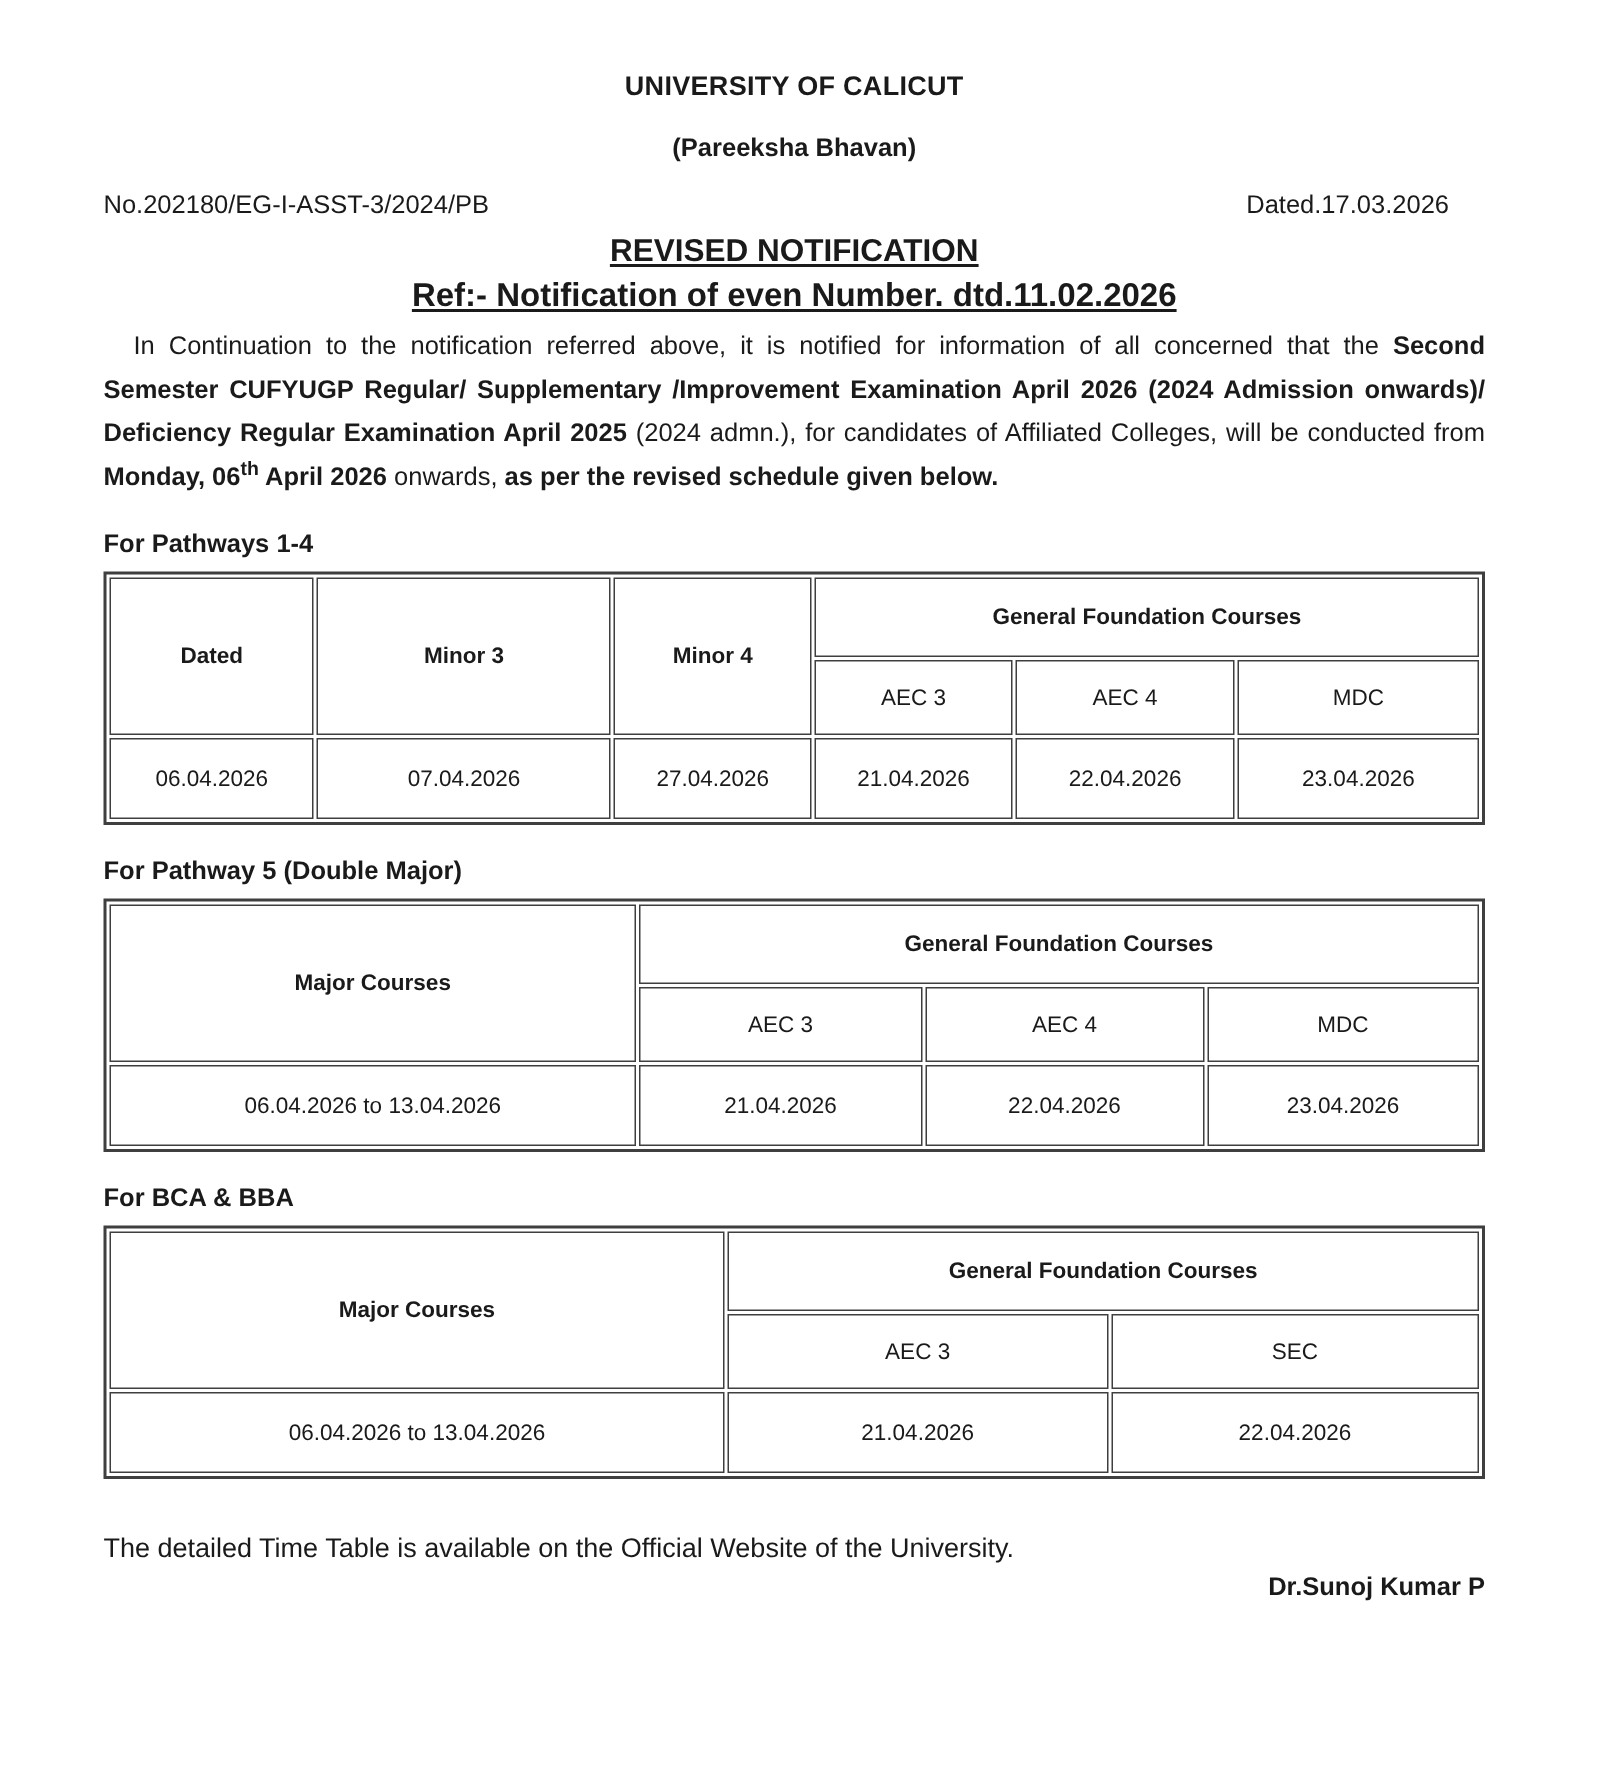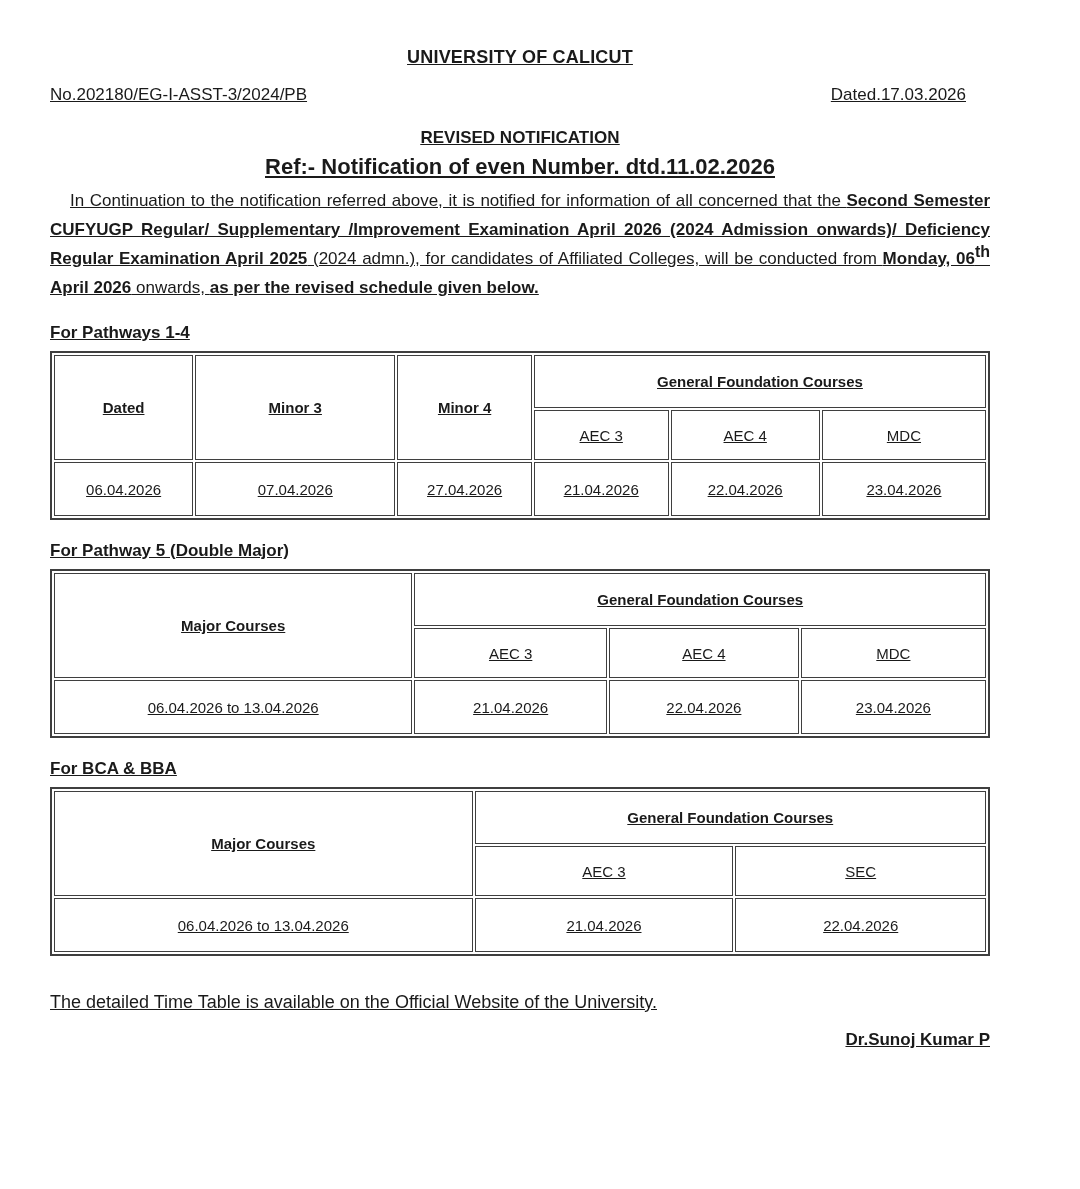--- a/index.html
+++ b/index.html
@@ -12,23 +12,22 @@
   html, body { background: var(--background); }
   body {
     width: 1080px;
     min-height: 1189px;
     font-family: "Liberation Sans", sans-serif;
     color: var(--text);
   }
   .page {
     width: 1080px;
     min-height: 1189px;
-    padding: 47px 90px 40px 50px;
+    padding: 47px 90px 40px 69px;
     background: var(--background);
-    text-decoration: underline;
   }
   .center { text-align: center; }
   .bold { font-weight: bold; }
 
   .doc-title {
     font-size: 18px;
     font-weight: bold;
     line-height: 20px;
     letter-spacing: 0.2px;
   }
@@ -41,42 +40,42 @@
   .refno-row {
     display: flex;
     justify-content: space-between;
     align-items: flex-end;
     margin-top: 18px;
     font-size: 17px;
     line-height: 20px;
   }
   .dated { padding-right: 24px; }
   .notif-title {
-    font-size: 17px;
+    font-size: 21px;
     font-weight: bold;
     text-decoration: underline;
-    margin-top: 23px;
+    margin-top: 11px;
     line-height: 20px;
   }
   .ref-line {
     font-size: 22px;
     font-weight: bold;
     text-decoration: underline;
     margin-top: 9px;
     line-height: 20px;
   }
   .notice-paragraph {
     margin-top: 9px;
     font-size: 17px;
     line-height: 29px;
     text-align: justify;
     text-indent: 20px;
   }
   .notice-paragraph sup {
-    font-size: 16px;
+    font-size: 13px;
     line-height: 0;
   }
   .section-heading {
     font-size: 17px;
     font-weight: bold;
     margin-top: 21px;
     line-height: 19px;
   }
   table.schedule {
     width: 100%;
@@ -105,29 +104,30 @@
   .footer-note {
     margin-top: 36px;
     font-size: 18px;
     line-height: 20px;
   }
   .signoff {
     text-align: right;
     font-weight: bold;
     font-size: 17px;
   }
-  .signatory { margin-top: 18px; line-height: 20px; }
+  .signatory { margin-top: 6px; line-height: 20px; }
   .designation { margin-top: 13px; line-height: 20px; }
 </style>
 </head>
 <body>
 
 <div class="page">
 
   <div class="center doc-title">UNIVERSITY OF CALICUT</div>
+  <div class="center bhavan-line">(Pareeksha Bhavan)</div>
 
   <div class="refno-row">
     <span>No.202180/EG-I-ASST-3/2024/PB</span>
     <span class="dated">Dated.17.03.2026</span>
   </div>
 
   <div class="center notif-title">REVISED NOTIFICATION</div>
   <div class="center ref-line">Ref:- Notification of even Number. dtd.11.02.2026</div>
 
   <p class="notice-paragraph"><span>In Continuation to the notification referred above, it is notified for information of all concerned that the </span><span class="bold">Second  Semester CUFYUGP Regular/ Supplementary /Improvement Examination April 2026 (2024 Admission onwards)/ Deficiency Regular Examination April 2025</span><span> (2024 admn.), for candidates of Affiliated Colleges, will be conducted from </span><span class="bold">Monday, 06</span><sup class="bold">th</sup><span class="bold"> April 2026</span><span> onwards, </span><span class="bold">as per the revised schedule given below.</span></p>

